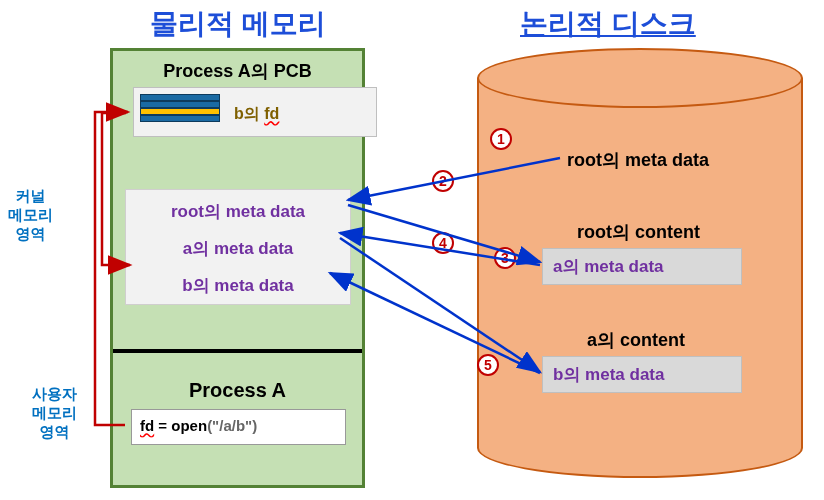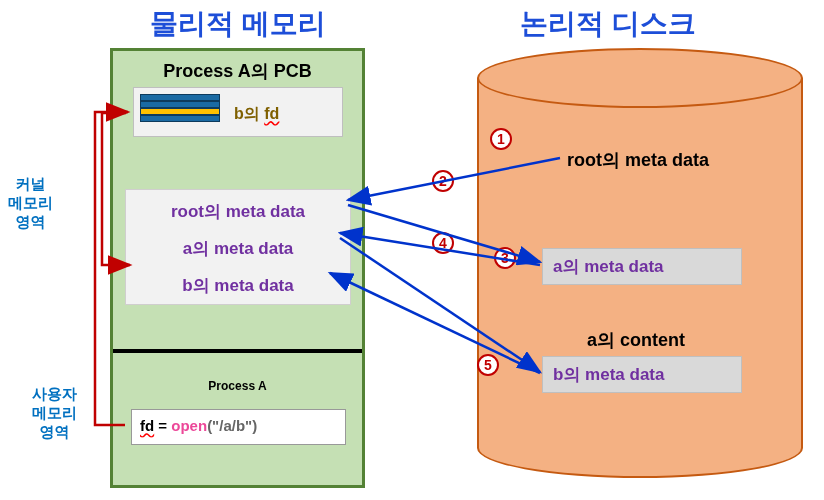--- a/index.html
+++ b/index.html
@@ -10,21 +10,21 @@
       position: relative;
       background: #fff;
     }
     .title {
       position: absolute;
       font-size: 28px;
       font-weight: bold;
       color: #1d4ed8;
     }
     .title-left { left: 150px; top: 5px; }
-    .title-right { left: 520px; top: 5px; }
+    .title-right { left: 520px; top: 5px; text-decoration: underline; }
 
     
     .mem-box {
       position: absolute;
       left: 110px;
       top: 48px;
       width: 255px;
       height: 440px;
       background: #c5e0b4;
       border: 3px solid #548235;
@@ -35,21 +35,21 @@
       top: 8px;
       left: 0; right: 0;
       text-align: center;
       font-weight: bold;
       font-size: 18px;
     }
     .pcb-box {
       position: absolute;
       top: 36px;
       left: 20px;
-      width: 210px;
+      width: 244px;
       height: 50px;
       background: #f2f2f2;
       border: 1px solid #bfbfbf;
     }
     .pcb-bars {
       position: absolute;
       left: 6px;
       top: 6px;
       width: 80px;
     }
@@ -96,48 +96,48 @@
       top: 298px;
       height: 4px;
       background: #000;
     }
     .proc-a-label {
       position: absolute;
       top: 328px;
       left: 0; right: 0;
       text-align: center;
       font-weight: bold;
-      font-size: 12px;
+      font-size: 20px;
     }
     .code-box {
       position: absolute;
       top: 358px;
       left: 18px;
       width: 215px;
       height: 36px;
       background: #fff;
       border: 1px solid #999;
       font-weight: bold;
       font-size: 15px;
       padding: 7px 8px;
     }
     .code-box .fd-var { color: #000; text-decoration: underline wavy red; }
-    .code-box .open-fn { color: #ec4899; }
+    .code-box .open-fn { color: #000000; }
     .code-box .str { color: #666; }
 
     
     .side-label {
       position: absolute;
       font-weight: bold;
       font-size: 15px;
       color: #0070c0;
       line-height: 1.25;
       text-align: center;
     }
-    .side-kernel { left: 8px; top: 175px; }
+    .side-kernel { left: 8px; top: 187px; }
     .side-user { left: 0px; top: 385px; padding-left: 32px; }
 
     
     .disk {
       position: absolute;
       left: 477px;
       top: 48px;
       width: 326px;
       height: 430px;
     }
@@ -245,20 +245,21 @@
   </div>
 </div>
 
 <div class="disk">
   <div class="disk-bottom"></div>
   <div class="disk-body"></div>
   <div class="disk-top"></div>
 
   <div class="disk-label" style="left:90px; top:100px;">root의 meta data</div>
 
+  <div class="disk-label" style="left:100px; top:172px;">root의 content</div>
   <div class="disk-meta-box" style="left:65px; top:200px; width:200px;">a의 meta data</div>
 
   <div class="disk-label" style="left:110px; top:280px;text-align:right;">a의 content</div>
   <div class="disk-meta-box" style="left:65px; top:308px; width:200px;">b의 meta data</div>
 </div>
 
 <div class="step" style="left:490px; top:128px;">1</div>
 <div class="step" style="left:432px; top:170px;">2</div>
 <div class="step" style="left:494px; top:247px;">3</div>
 <div class="step" style="left:432px; top:232px;">4</div>

